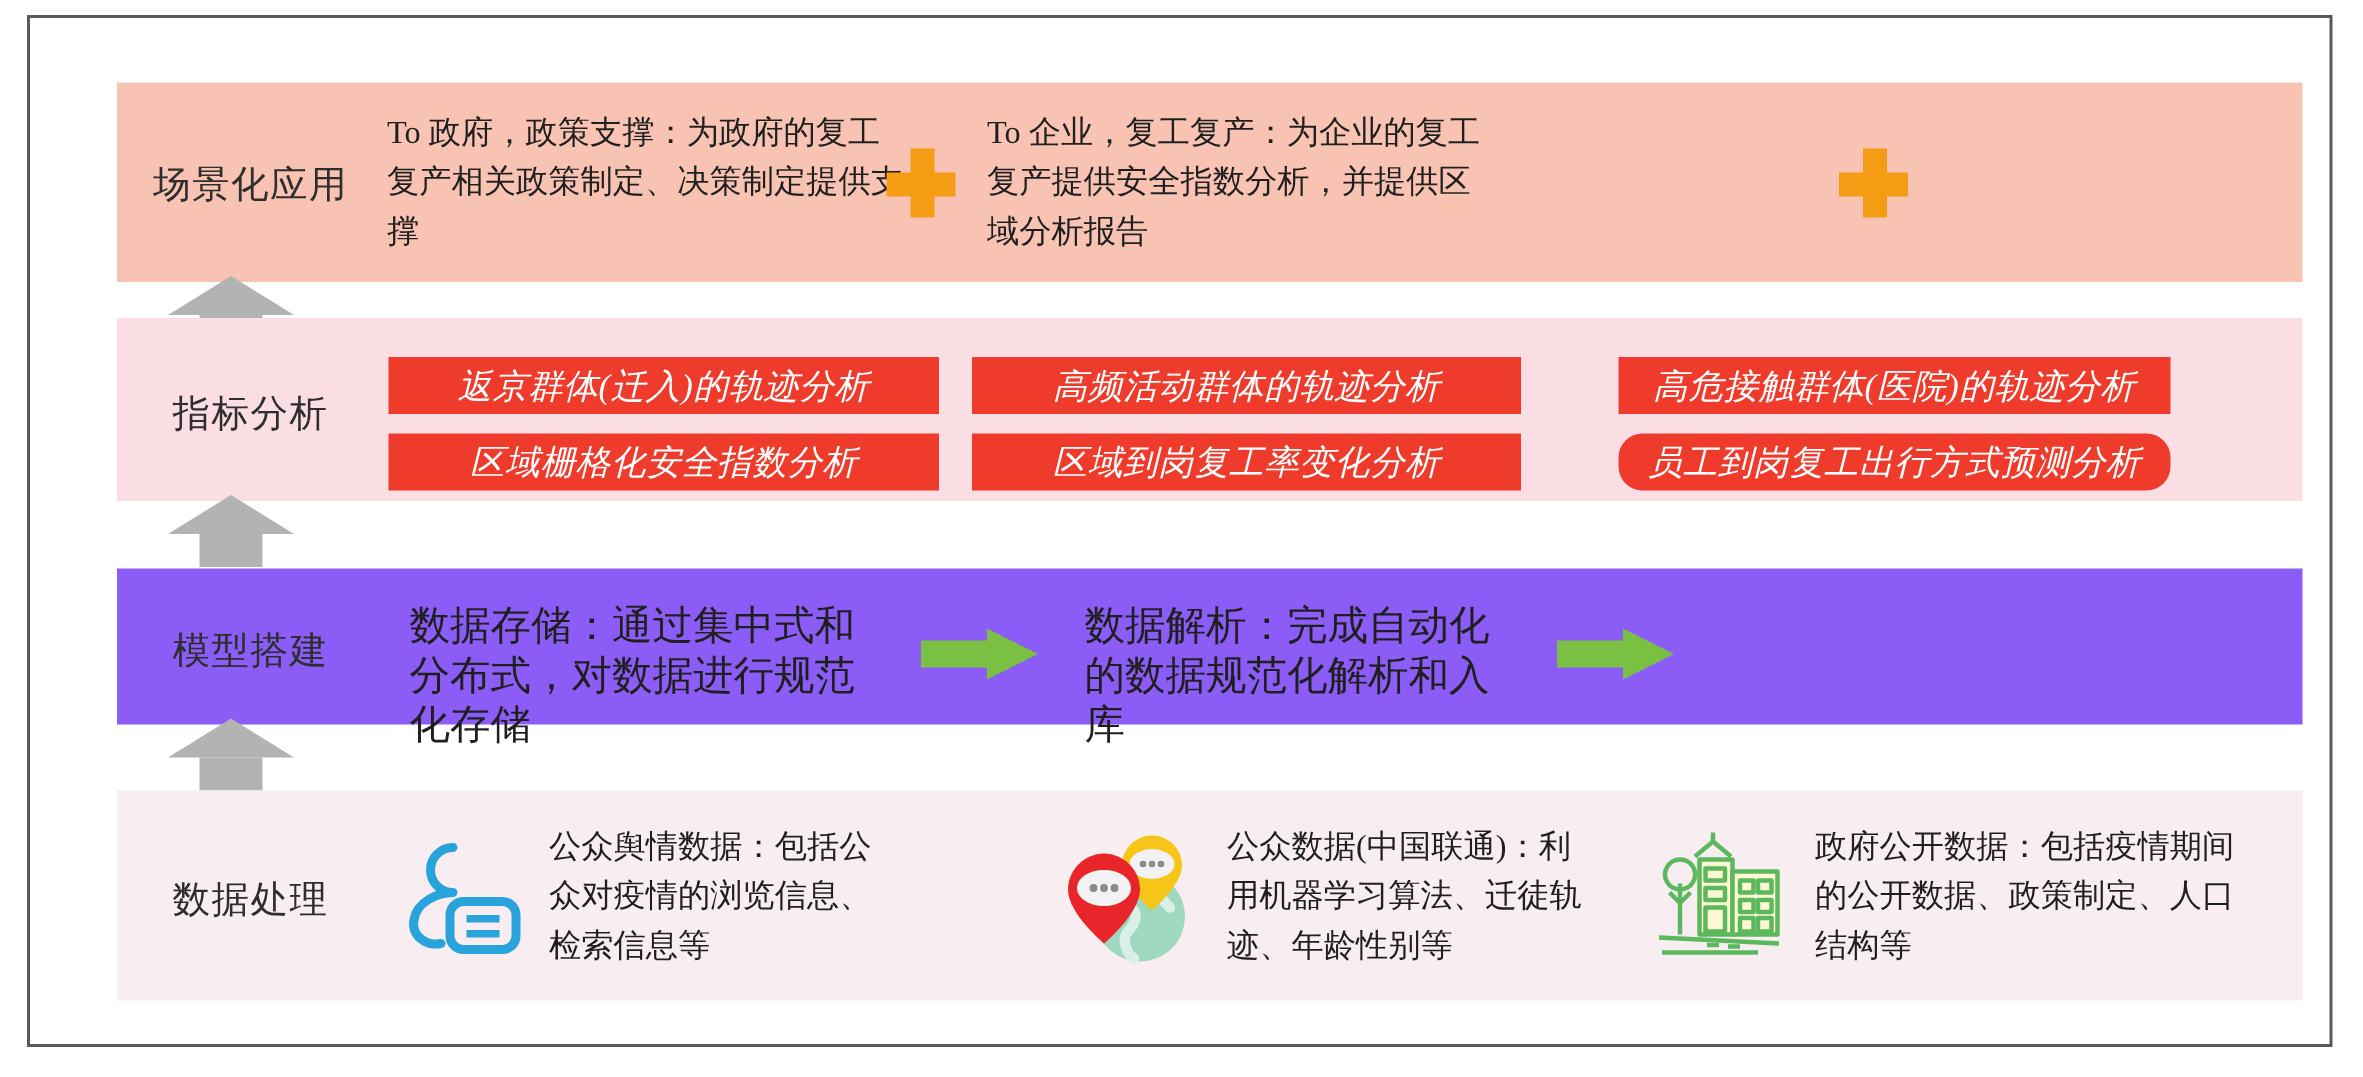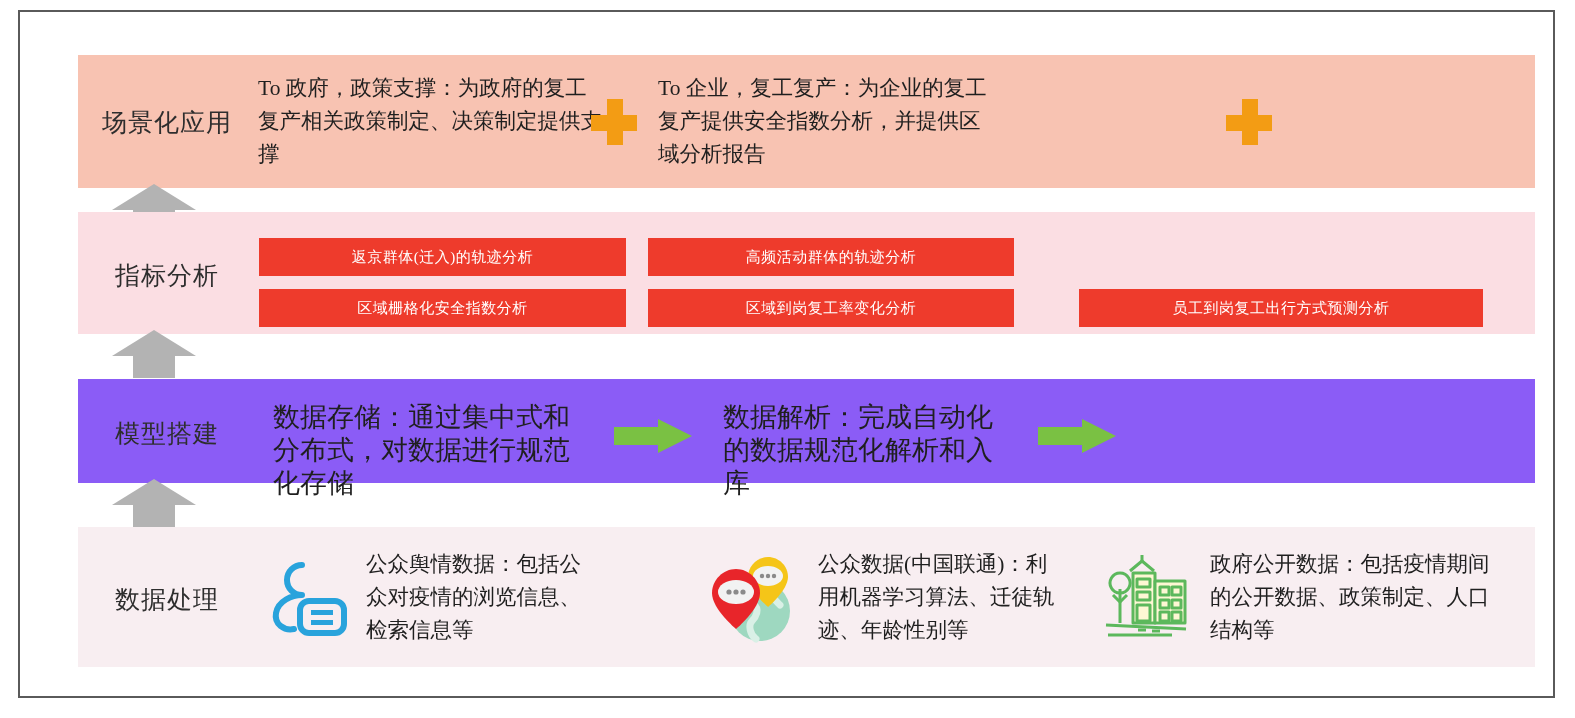--- a/index.html
+++ b/index.html
@@ -26,21 +26,21 @@
   
   .app-cell{position:absolute;top:0;height:133px;display:flex;align-items:center;}
   .app-text{font-size:21.5px;line-height:33px;color:#1f1f1f;}
   .plus{position:absolute;width:46px;height:46px;}
   .plus:before,.plus:after{content:"";position:absolute;background:#f39c14;}
   .plus:before{left:16px;top:0;width:16px;height:46px;}
   .plus:after{left:0;top:16px;width:46px;height:16px;}
 
   
   .redbox{position:absolute;height:38px;background:#ee3b2c;color:#ffffff;
-    display:flex;align-items:center;justify-content:center;font-size:15px;letter-spacing:0.5px;}
+    display:flex;align-items:center;justify-content:center;font-size:23px;letter-spacing:0.5px;font-style:italic;}
 
   
   .model-text{position:absolute;font-size:27px;line-height:33px;color:#1f1f1f;top:22px;}
   .grnarrow{position:absolute;top:40px;width:78px;height:34px;}
   .grnarrow .body{position:absolute;left:0;top:8px;width:46px;height:18px;background:#7ac143;}
   .grnarrow .tip{position:absolute;left:44px;top:0;width:0;height:0;
     border-top:17px solid transparent;border-bottom:17px solid transparent;border-left:34px solid #7ac143;}
 
   
   .data-cell{position:absolute;top:0;height:140px;display:flex;align-items:center;}
@@ -76,21 +76,22 @@
 
   <div class="band band-metrics">
     <div class="rowlabel" style="top:47px;">指标分析</div>
 
     <div class="redbox" style="left:181px;top:26px;width:367px;">返京群体(迁入)的轨迹分析</div>
     <div class="redbox" style="left:570px;top:26px;width:366px;">高频活动群体的轨迹分析</div>
 
     <div class="redbox" style="left:181px;top:77px;width:367px;">区域栅格化安全指数分析</div>
     <div class="redbox" style="left:570px;top:77px;width:366px;">区域到岗复工率变化分析</div>
 
-    <div class="redbox" style="left:1001px;top:77px;width:404px;">员工到岗复工出行方式预测分析</div>
+    <div class="redbox" style="left:1001px;top:26px;width:368px;">高危接触群体(医院)的轨迹分析</div>
+    <div class="redbox" style="left:1001px;top:77px;width:368px;border-radius:16px;">员工到岗复工出行方式预测分析</div>
   </div>
 
   <div class="uparrow ua2">
     <div class="head" style="border-bottom:26px solid #b3b3b3;"></div>
     <div class="shaft" style="width:42px;height:22px;"></div>
   </div>
 
   <div class="band band-model">
     <div class="rowlabel" style="top:38px;">模型搭建</div>
 

